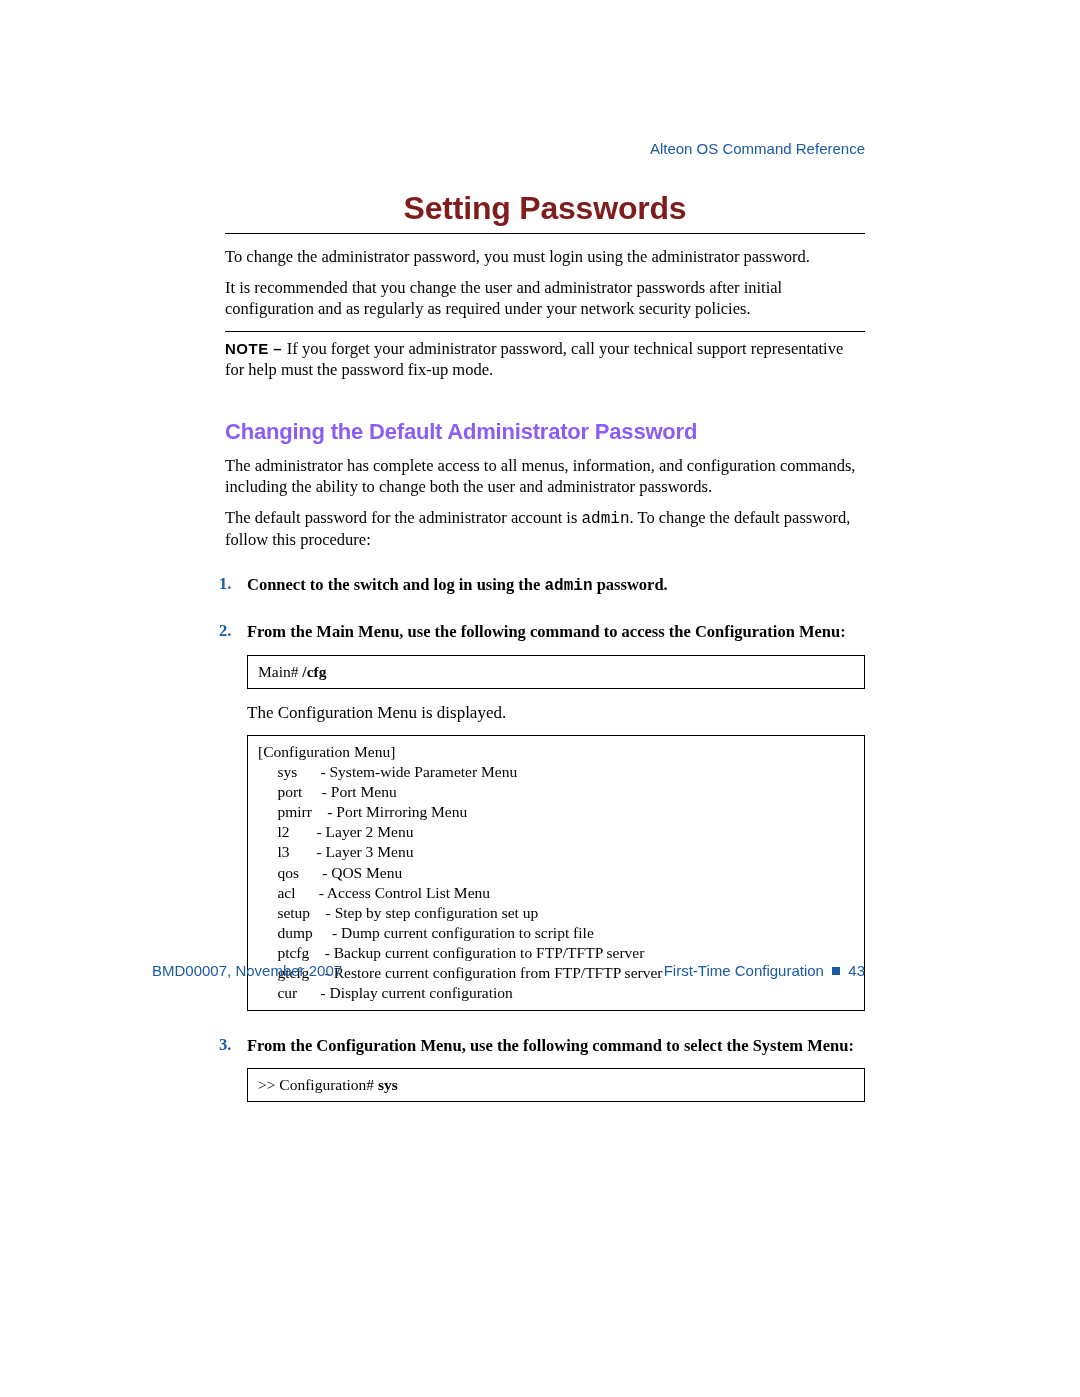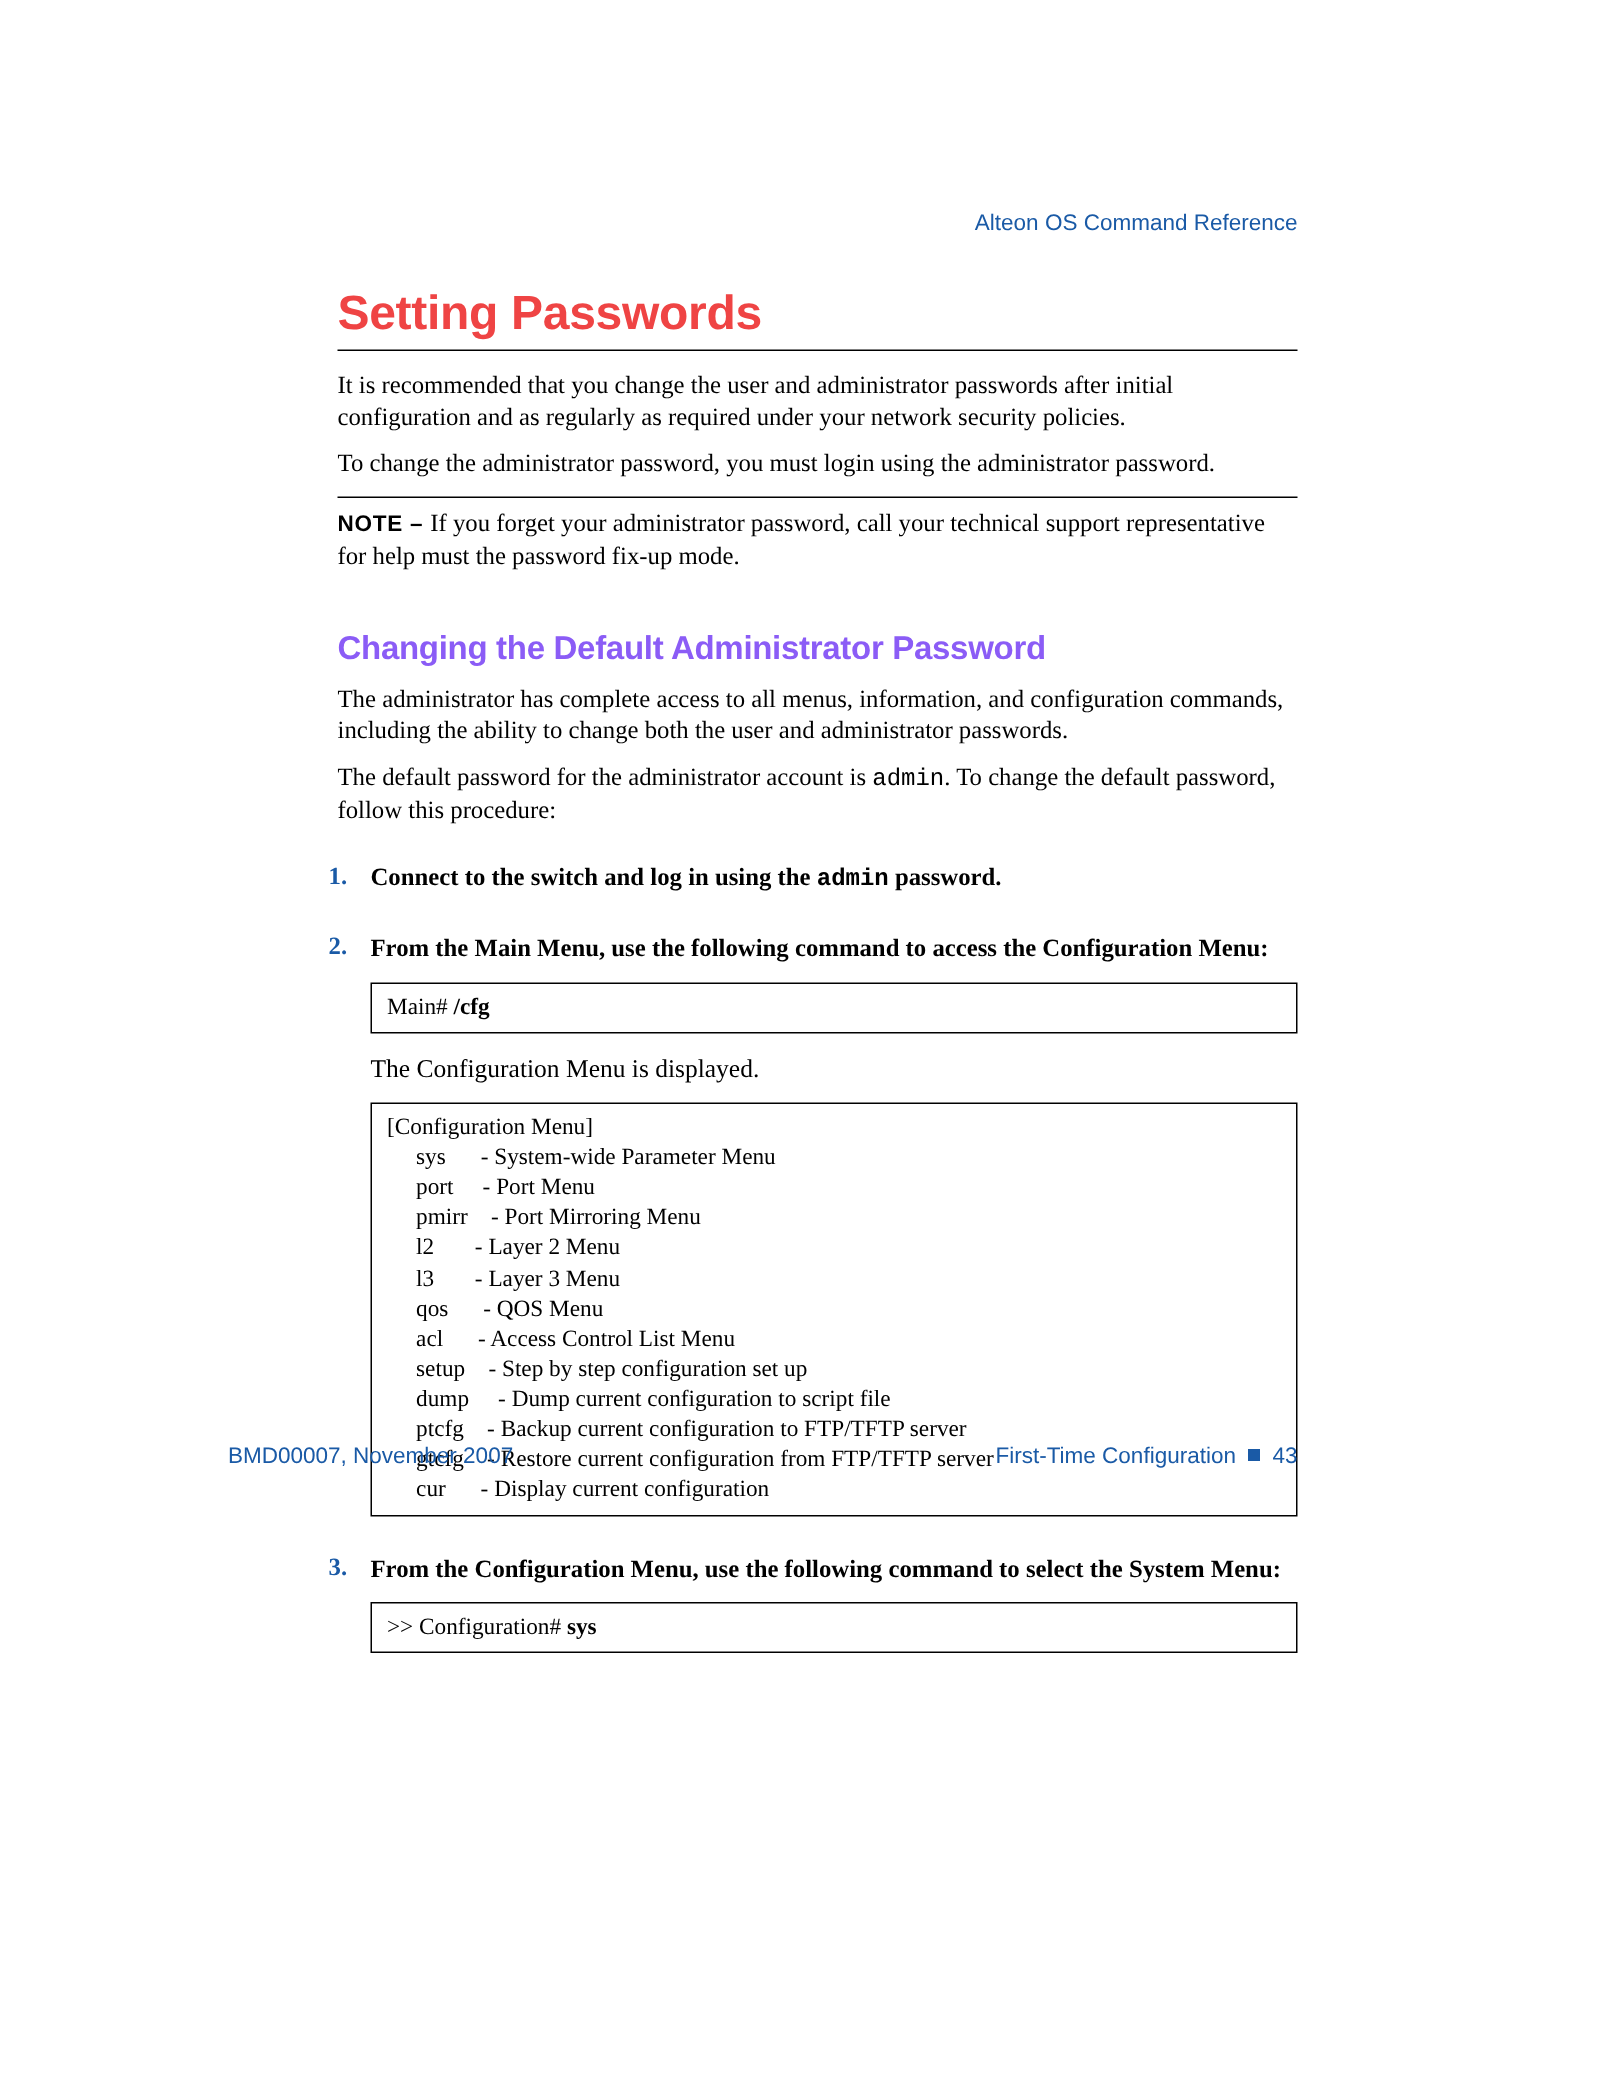--- a/index.html
+++ b/index.html
@@ -25,23 +25,24 @@
     font-size: 15px;
     color: #1a5aa6;
   }
   .content {
     padding-top: 50px;
   }
   h1.main-title {
     font-family: "Segoe UI", "Myriad Pro", "Trebuchet MS", Arial, sans-serif;
     font-weight: 700;
     font-size: 32px;
-    color: #ef4444;
+    color: #7f1d1d;
     margin: 0 0 6px 0;
     letter-spacing: -0.2px;
+    text-align: center;
   }
   hr.rule {
     border: none;
     border-top: 1px solid #000;
     margin: 4px 0 12px 0;
   }
   hr.rule-thin {
     border: none;
     border-top: 1px solid #000;
     margin: 12px 0 6px 0;
@@ -143,22 +144,22 @@
 
 <div class="page">
 
   <div class="header-right">Alteon OS  Command Reference</div>
 
   <div class="content">
 
     <h1 class="main-title">Setting Passwords</h1>
     <hr class="rule">
 
+    <p class="body">To change the administrator password, you must login using the administrator password.</p>
     <p class="body">It is recommended that you change the user and administrator passwords after initial configuration and as regularly as required under your network security policies.</p>
-    <p class="body">To change the administrator password, you must login using the administrator password.</p>
 
     <hr class="rule-thin">
     <p class="body" style="margin:4px 0;">
       <span class="note-label">NOTE – </span><span>If you forget your administrator password, call your technical support representative for help must the password fix-up mode.</span>
     </p>
 
     <h2 class="sub-title">Changing the Default Administrator Password</h2>
 
     <p class="body">The administrator has complete access to all menus, information, and configuration commands, including the ability to change both the user and administrator passwords.</p>
     <p class="body">

